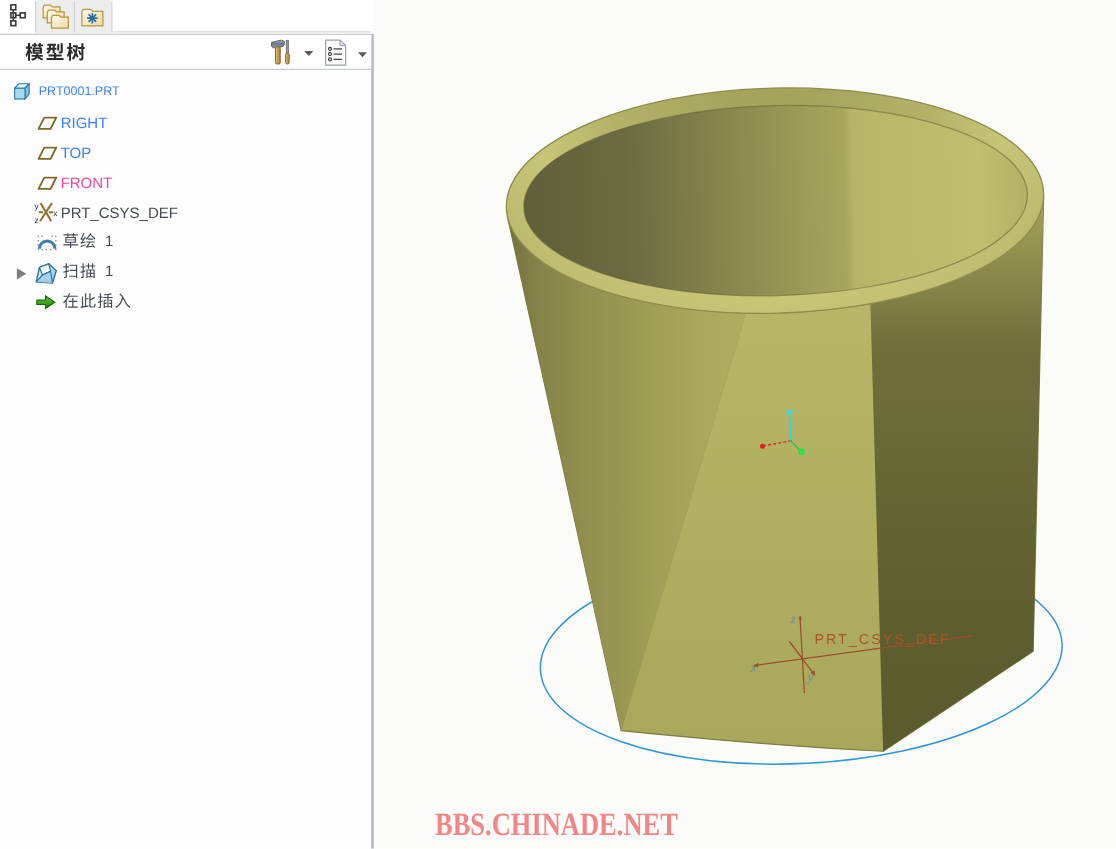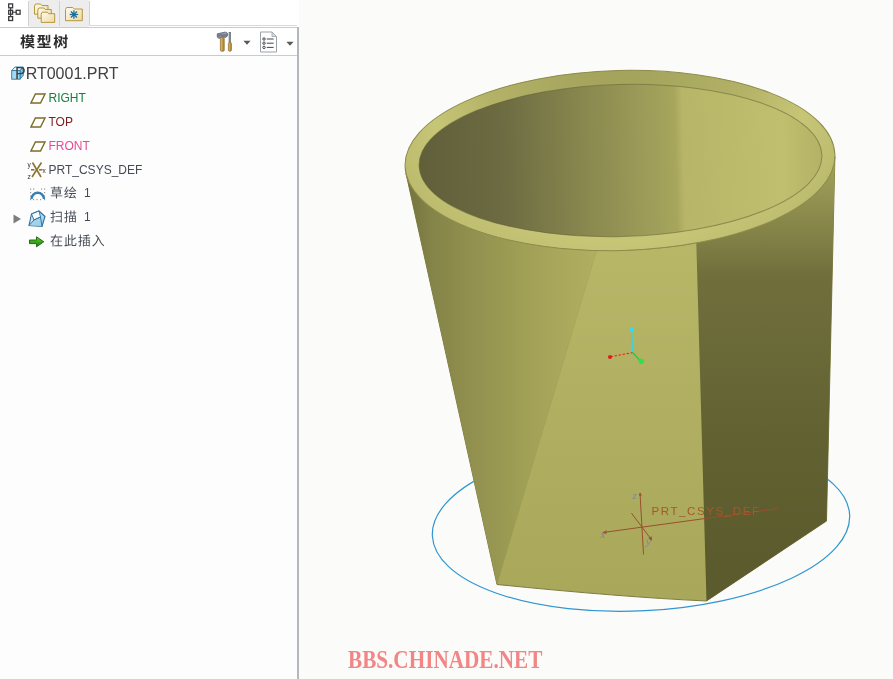--- a/index.html
+++ b/index.html
@@ -166,29 +166,29 @@
     </svg>
 <svg width="8" height="6" viewBox="0 0 8 6" style="position:absolute;left:285.5px;top:40.5px">
 <polygon points="0.4,0.8 7.6,0.8 4,4.8" fill="#5a5a5a"></polygon>
     </svg>
 
 <svg width="13" height="14" viewBox="0 0 13 14" style="position:absolute;left:11px;top:66px">
 <polygon points="0.7,4.6 4,1 12.3,1 9,4.6" fill="#eaf7fd" stroke="#2a7ca6" stroke-width="0.9"></polygon>
 <polygon points="9,4.6 12.3,1 12.3,9.3 9,13.2" fill="#7cc2e0" stroke="#2a7ca6" stroke-width="0.9"></polygon>
 <rect x="0.7" y="4.6" width="8.3" height="8.6" fill="#a6d9ee" stroke="#2a7ca6" stroke-width="0.9"></rect>
 </svg>
-    <div style="position:absolute;left:15px;top:65px;height:18px;line-height:18px;font-size:16px;color:#404040;white-space:nowrap">PRT0001.PRT</div>
+    <div style="position:absolute;left:31px;top:65px;height:18px;line-height:18px;font-size:10px;color:#3b82f6;white-space:nowrap">PRT0001.PRT</div>
     <svg width="16" height="11" viewBox="0 0 16 11" style="position:absolute;left:30px;top:93px">
 <polygon points="0.9,10 5.4,1 15,1 10.5,10" fill="none" stroke="#7d6a28" stroke-width="1.4"></polygon>
     </svg>
-    <div style="position:absolute;left:48.5px;top:89px;height:18px;line-height:18px;font-size:12px;color:#15803d;white-space:nowrap">RIGHT</div>
+    <div style="position:absolute;left:48.5px;top:89px;height:18px;line-height:18px;font-size:12px;color:#3b82f6;white-space:nowrap">RIGHT</div>
     <svg width="16" height="11" viewBox="0 0 16 11" style="position:absolute;left:30px;top:117px">
 <polygon points="0.9,10 5.4,1 15,1 10.5,10" fill="none" stroke="#7d6a28" stroke-width="1.4"></polygon>
     </svg>
-    <div style="position:absolute;left:48.5px;top:113px;height:18px;line-height:18px;font-size:12px;color:#7f1d1d;white-space:nowrap">TOP</div>
+    <div style="position:absolute;left:48.5px;top:113px;height:18px;line-height:18px;font-size:12px;color:#3b82f6;white-space:nowrap">TOP</div>
     <svg width="16" height="11" viewBox="0 0 16 11" style="position:absolute;left:30px;top:141px">
 <polygon points="0.9,10 5.4,1 15,1 10.5,10" fill="none" stroke="#7d6a28" stroke-width="1.4"></polygon>
     </svg>
     <div style="position:absolute;left:48.5px;top:137px;height:18px;line-height:18px;font-size:12px;color:#ec4899;white-space:nowrap">FRONT</div>
     <svg width="20" height="18" viewBox="0 0 20 18" style="position:absolute;left:27px;top:161px">
 <g stroke="#8a7430" stroke-width="1.6" fill="none">
 <line x1="5" y1="16" x2="14.5" y2="1.5"></line>
 <line x1="5.5" y1="1.5" x2="14" y2="16"></line>
 <line x1="4" y1="8.8" x2="7.5" y2="8.8"></line>
 <line x1="12" y1="8.8" x2="15.5" y2="8.8"></line>

